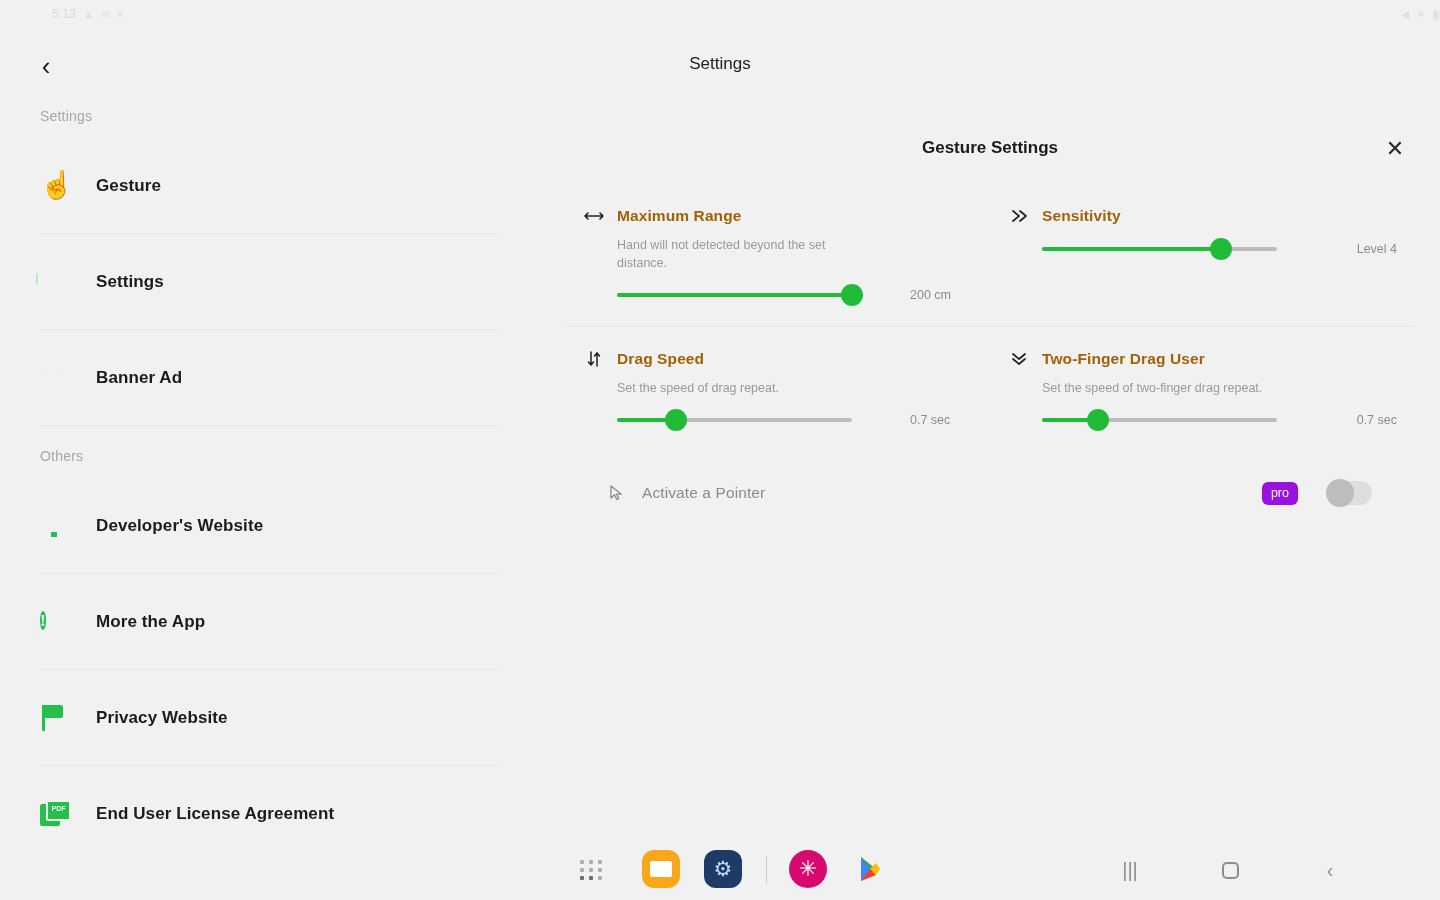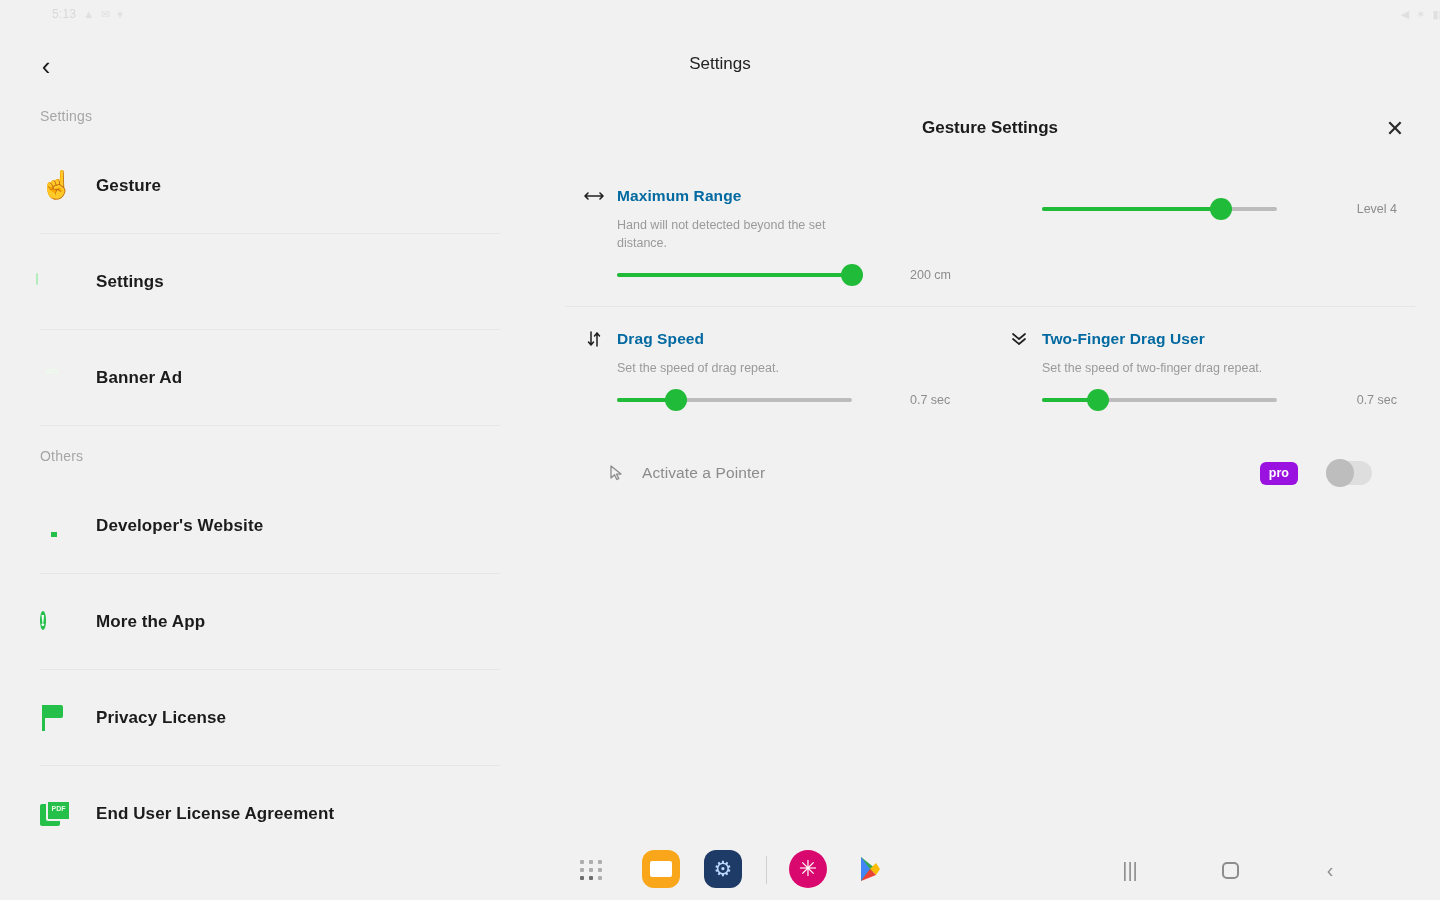--- a/index.html
+++ b/index.html
@@ -94,21 +94,21 @@
     content:""; position:absolute; left:0; top:5px; width:20px; height:22px;
     background:#24c04a; border-radius:2px;
   }
   .ico-doc::after {
     content:"PDF"; position:absolute; left:6px; top:1px; width:21px; height:17px;
     background:#24c04a; border:2px solid #f1f1f1; border-radius:2px;
     font-size:7px; color:#eafde9; font-weight:bold; text-align:center; line-height:14px;
   }
 
   
-  .panel { position: absolute; left: 540px; top: 92px; width: 900px; height: 740px; }
+  .panel { position: absolute; left: 540px; top: 112px; width: 900px; height: 740px; }
   .panel-head {
     position: relative; height: 72px; display: flex; align-items: center; justify-content: center;
   }
   .panel-title { font-size: 17px; color: #1b1b1b; font-weight: bold; }
   .panel-close {
     position: absolute; right: 30px; top: 22px; width: 30px; height: 30px;
     display:flex; align-items:center; justify-content:center;
     font-size: 22px; color: #2a2a2a; cursor: pointer; font-weight: 300;
   }
 
@@ -116,21 +116,21 @@
   .srow { display: flex; border-bottom: 1px solid #e6e6e6; }
   .srow.last { border-bottom: none; }
   .scell { width: 50%; padding: 22px 18px 24px 18px; }
   .scell.right { border-left: none; }
 
   .scell-head { display: flex; align-items: center; gap: 12px; }
   .scell-ico {
     width: 22px; height: 20px; flex: 0 0 22px; color: #202020;
     display: flex; align-items: center; justify-content: center;
   }
-  .scell-title { font-size: 15.5px; color: #0369a1; font-weight: bold; letter-spacing: .1px; }
+  .scell-title { font-size: 15.5px; color: #a16207; font-weight: bold; letter-spacing: .1px; }
   .scell-desc {
     margin: 10px 0 0 34px; font-size: 12.5px; color: #9a9a9a; line-height: 18px;
     max-width: 240px;
   }
 
   .slider-row { display: flex; align-items: center; margin: 16px 0 0 34px; }
   .track {
     position: relative; height: 4px; border-radius: 2px; background: #bcbcbc;
     flex: 1 1 auto; margin-right: 10px;
   }
@@ -143,21 +143,21 @@
   .slider-val.right-al { text-align: right; min-width: 62px; }
 
   
   .pointer-row {
     display: flex; align-items: center; padding: 26px 43px 26px 43px; margin-top: 4px;
   }
   .pointer-ico { width: 22px; height: 20px; margin-right: 12px; color: #8c8c8c; display:flex; align-items:center; }
   .pointer-label { font-size: 15.5px; color: #8c8c8c; letter-spacing: .1px; }
   .pointer-spacer { flex: 1; }
   .pro-badge {
-    background: #9a12e0; color: #fff; font-size: 12.5px; font-weight: bold;
+    background: #9a12e0; color: #fff; font-size: 12.5px; font-weight: normal;
     border-radius: 6px; padding: 4px 9px 5px 9px; margin-right: 28px; cursor: pointer;
   }
   .toggle {
     width: 46px; height: 24px; border-radius: 12px; background: #dedede;
     position: relative; cursor: pointer;
   }
   .toggle .knob {
     position: absolute; left: 0; top: -2px; width: 28px; height: 28px;
     border-radius: 50%; background: #bdbdbd;
   }
@@ -248,21 +248,21 @@
       <span class="nav-label">Developer's Website</span>
     </div>
 
     <div class="nav-item">
       <span class="nav-ico"><span class="ico-info">!</span></span>
       <span class="nav-label">More the App</span>
     </div>
 
     <div class="nav-item">
       <span class="nav-ico"><span class="ico-flag"></span></span>
-      <span class="nav-label">Privacy License</span>
+      <span class="nav-label">Privacy Website</span>
     </div>
 
     <div class="nav-item">
       <span class="nav-ico"><span class="ico-doc"></span></span>
       <span class="nav-label">End User License Agreement</span>
     </div>
   </div>
 
   <div class="panel">
     <div class="panel-head">
@@ -286,20 +286,28 @@
           <div class="slider-row">
             <span class="track">
               <span class="fill" style="width:100%"></span>
               <span class="thumb" style="left:100%"></span>
             </span>
             <span class="slider-val">200 cm</span>
           </div>
         </div>
 
         <div class="scell right">
+          <div class="scell-head">
+            <span class="scell-ico">
+              <svg width="18" height="14" viewBox="0 0 18 14">
+                  <path d="M3 2 L9 7 L3 12 M10 2 L16 7 L10 12" stroke="#202020" stroke-width="1.7" fill="none" stroke-linecap="round" stroke-linejoin="round"></path>
+                </svg>
+            </span>
+            <span class="scell-title">Sensitivity</span>
+          </div>
           <div class="slider-row">
             <span class="track">
               <span class="fill" style="width:76%"></span>
               <span class="thumb" style="left:76%"></span>
             </span>
             <span class="slider-val right-al">Level 4</span>
           </div>
         </div>
       </div>
 

